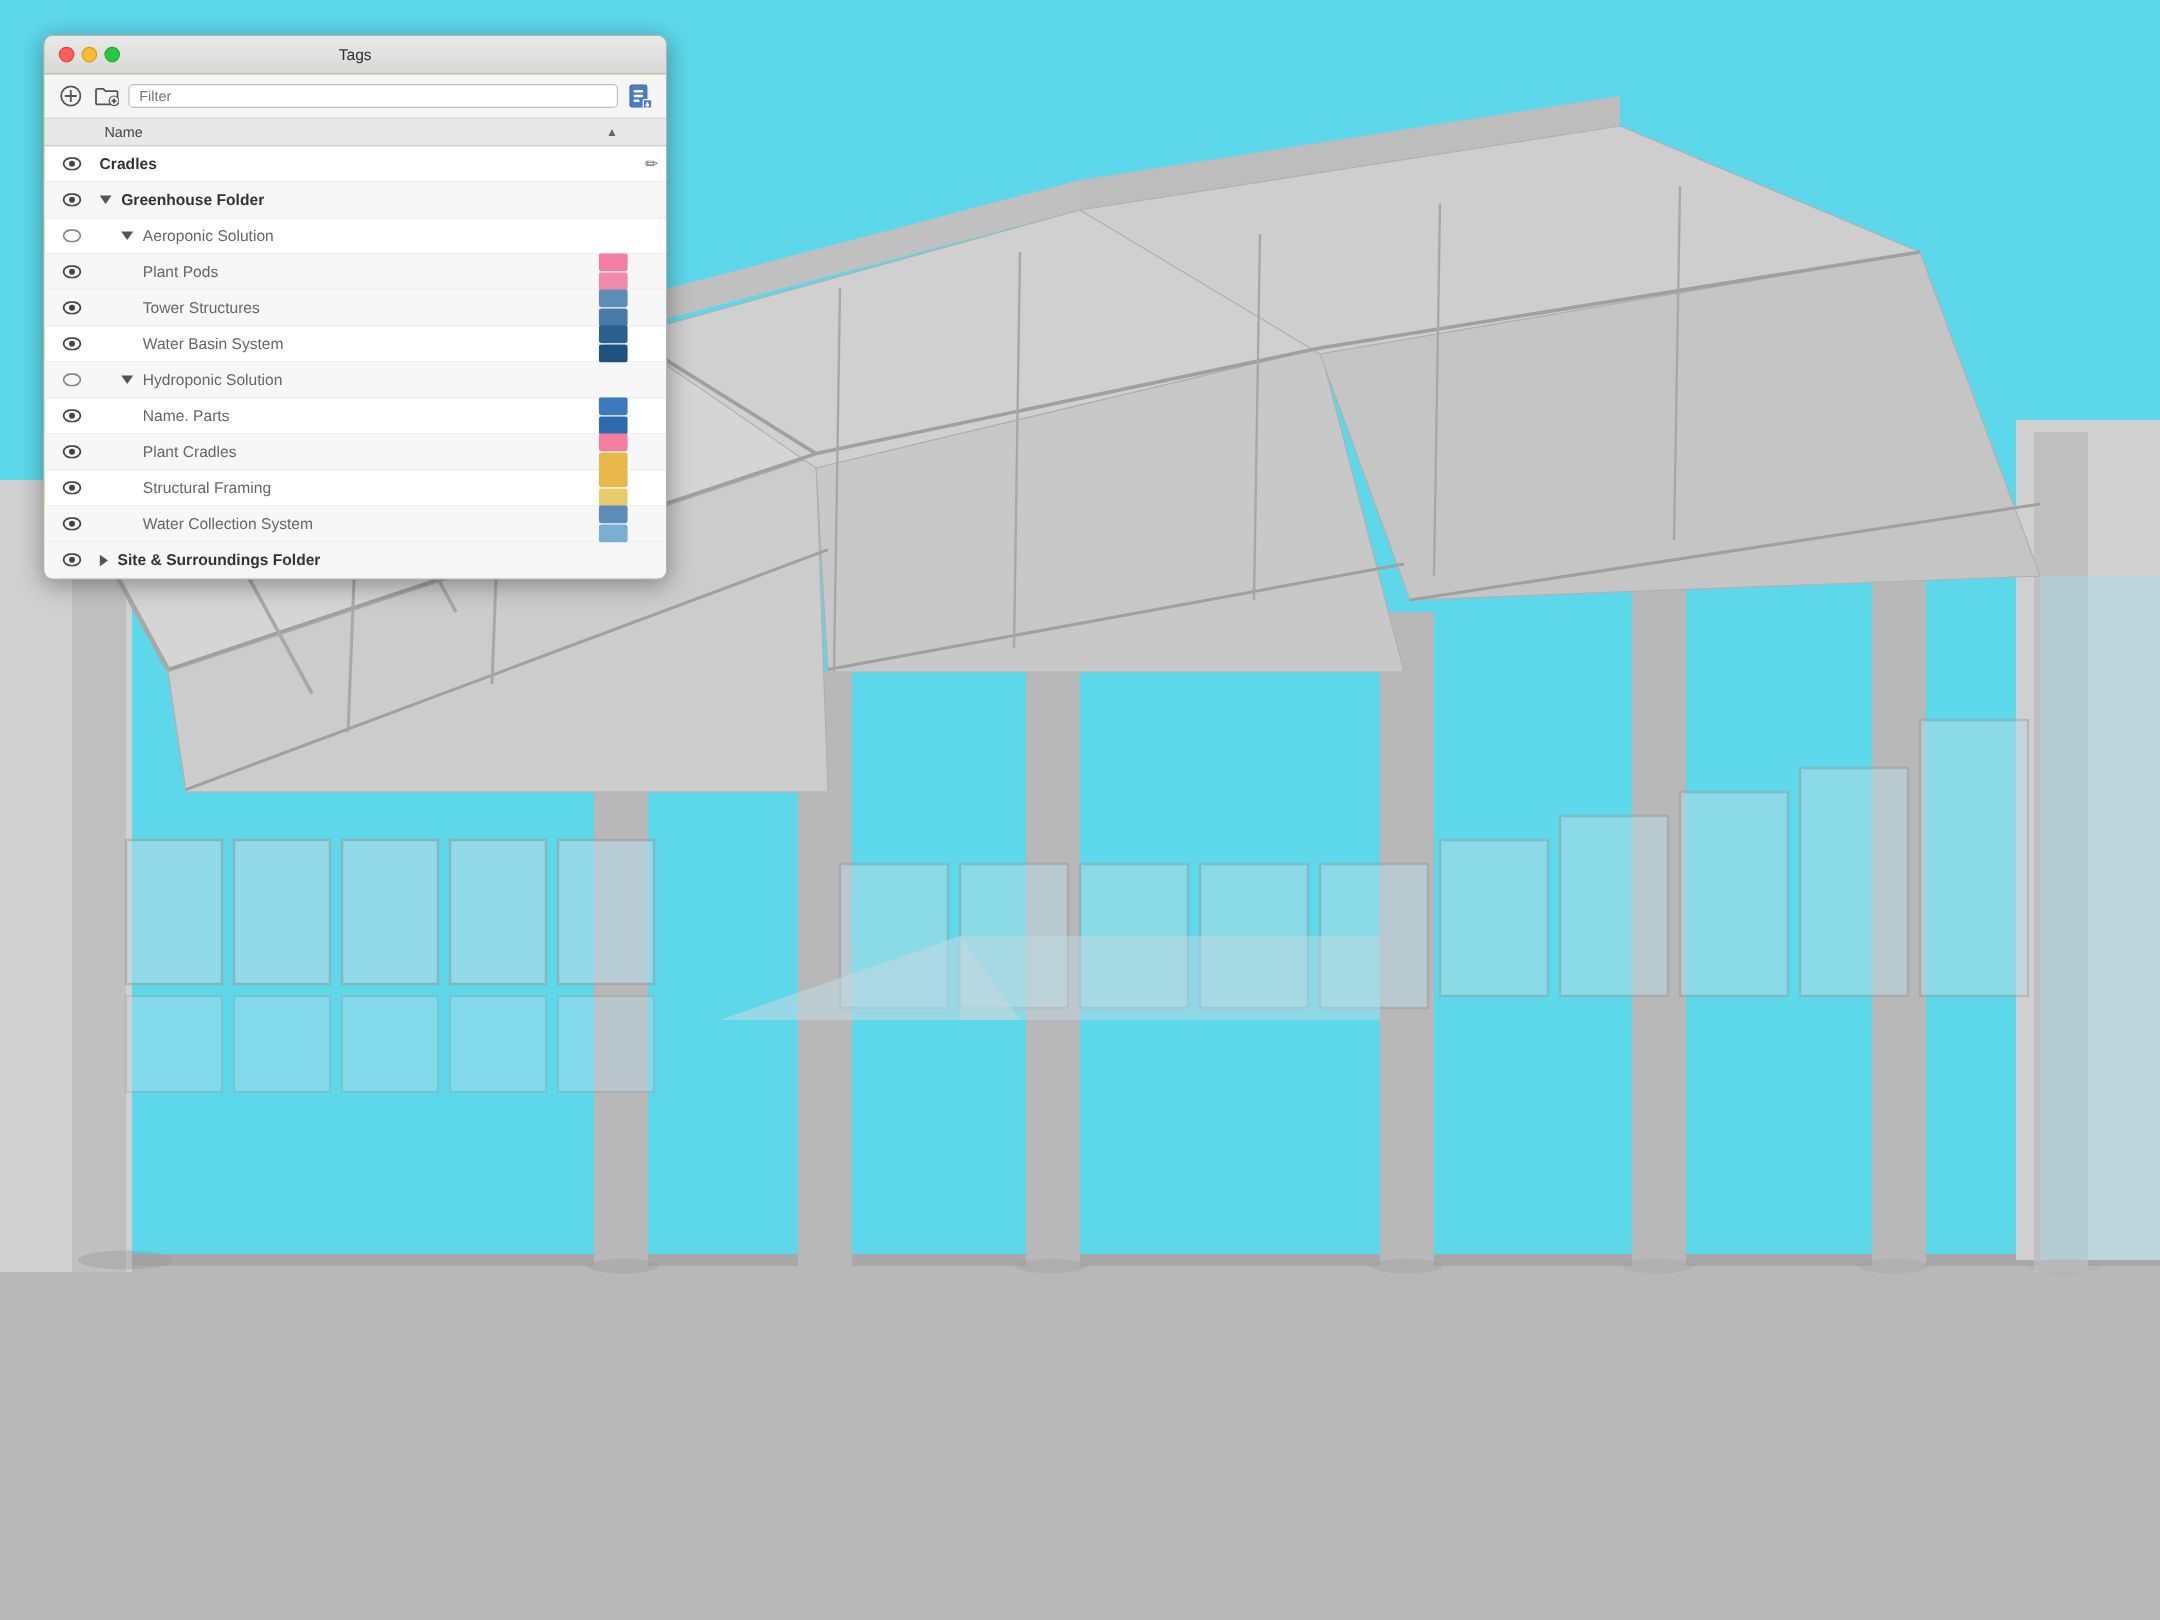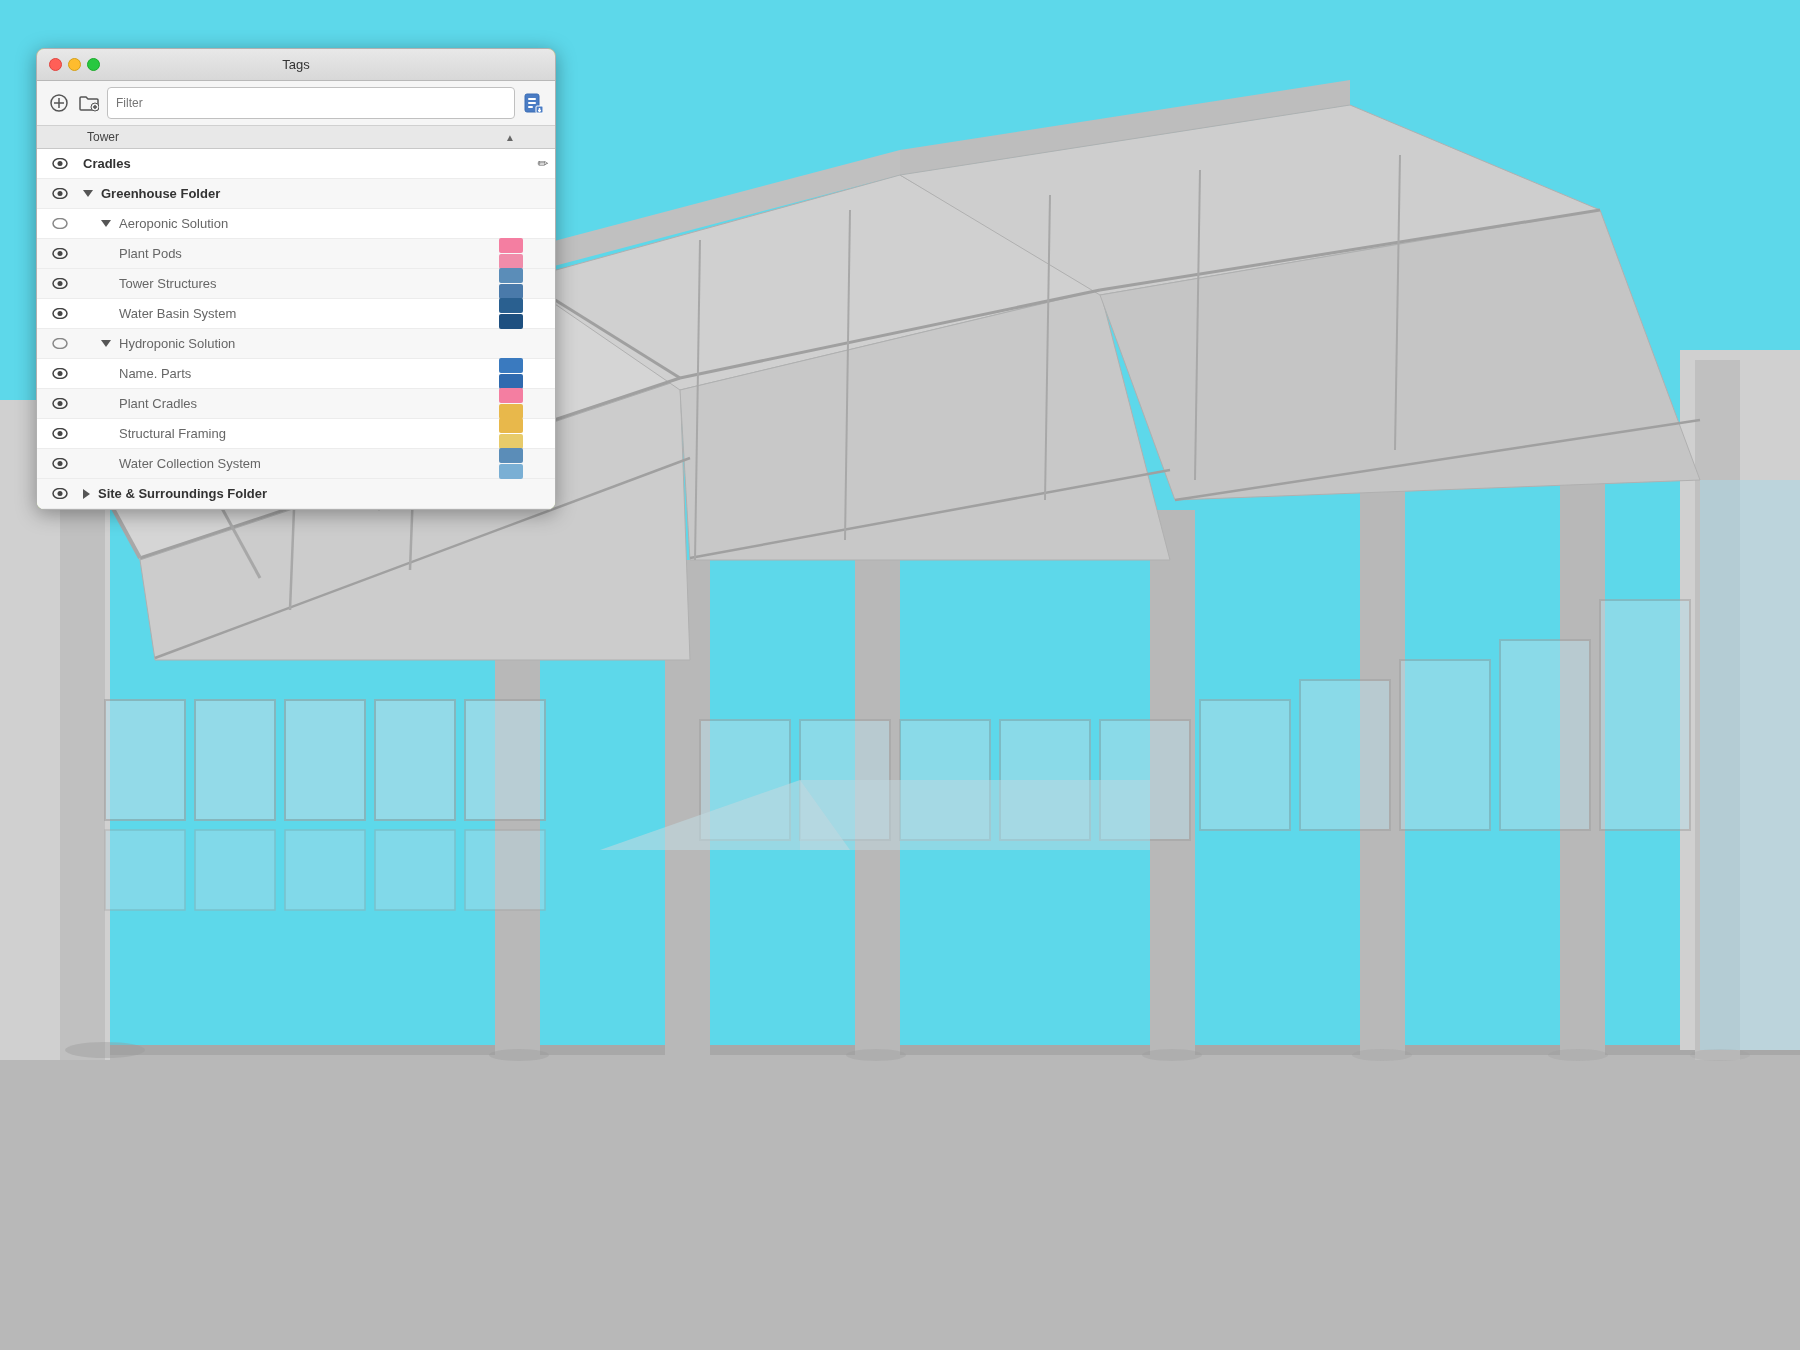--- a/index.html
+++ b/index.html
@@ -22,21 +22,21 @@
 
     
     .scene svg {
       width: 100%;
       height: 100%;
     }
 
     
     .tags-panel {
       position: absolute;
-      top: 48px;
+      top: 29px;
       left: 36px;
       width: 520px;
       background: #bef264;
       border-radius: 8px;
       box-shadow: 0 4px 20px rgba(0,0,0,0.35);
       border: 1px solid #b0b0b0;
       overflow: hidden;
       z-index: 10;
     }
 
@@ -90,21 +90,21 @@
       align-items: center;
       justify-content: center;
       cursor: pointer;
       border-radius: 4px;
       color: #444;
       font-size: 16px;
     }
 
     .filter-input {
       flex: 1;
-      height: 32px;
+      height: 20px;
       border: 1px solid #c0c0c0;
       border-radius: 4px;
       padding: 0 8px;
       font-size: 12px;
       background: white;
       outline: none;
       color: #999;
     }
 
     .toolbar-icon-right {
@@ -367,21 +367,21 @@
           <rect x="5" y="14" width="5" height="2" fill="white" rx="1"></rect>
           <rect x="13" y="14" width="7" height="7" rx="1" fill="#4a7cc4" stroke="white" stroke-width="1"></rect>
           <line x1="16.5" y1="16" x2="16.5" y2="20" stroke="white" stroke-width="1.5"></line>
           <line x1="15" y1="18.5" x2="18" y2="18.5" stroke="white" stroke-width="1.5"></line>
         </svg>
     </div>
   </div>
 
   <div class="col-header">
     <div class="col-eye-spacer"></div>
-    <div class="col-name-label">Tower</div>
+    <div class="col-name-label">Name</div>
     <div class="col-sort-icon">▲</div>
     <div style="width:32px;flex-shrink:0;"></div>
   </div>
 
   <div class="tag-list">
 
     <div class="tag-row">
       <div class="row-eye">
         <svg width="16" height="11" viewBox="0 0 16 11">
             <ellipse cx="8" cy="5.5" rx="7" ry="5" fill="none" stroke="#444" stroke-width="1.5"></ellipse>

